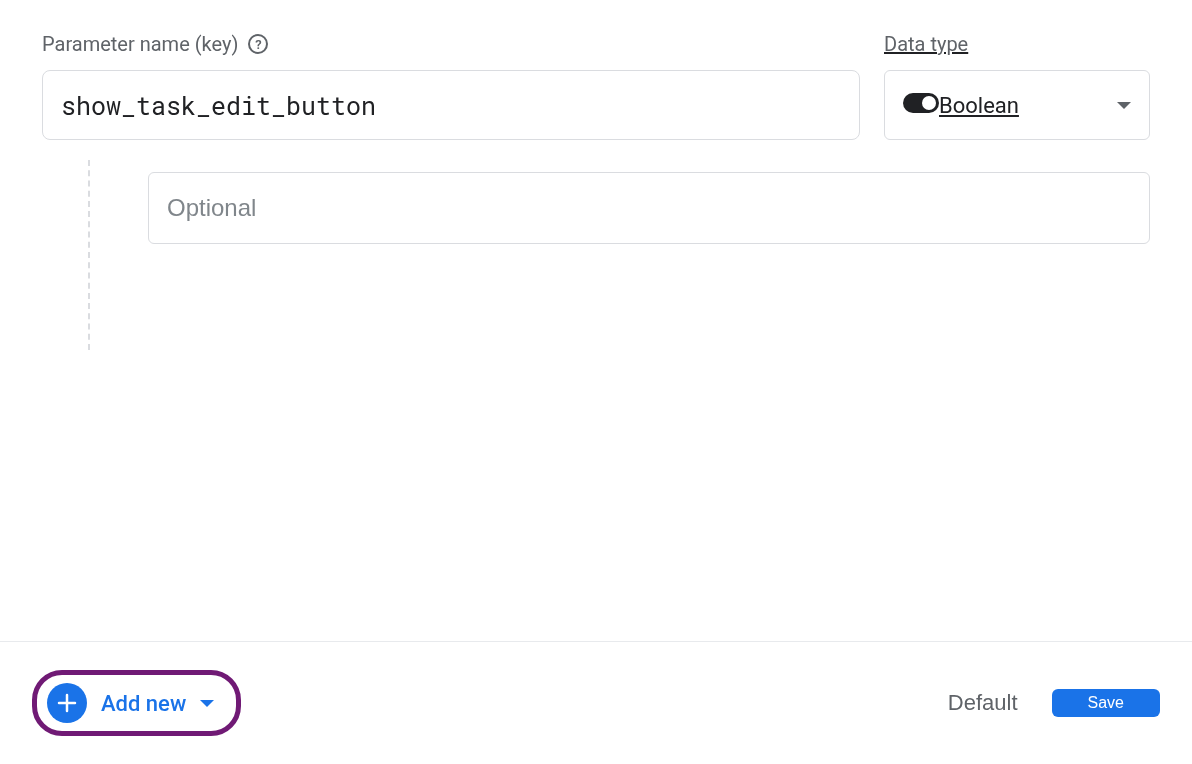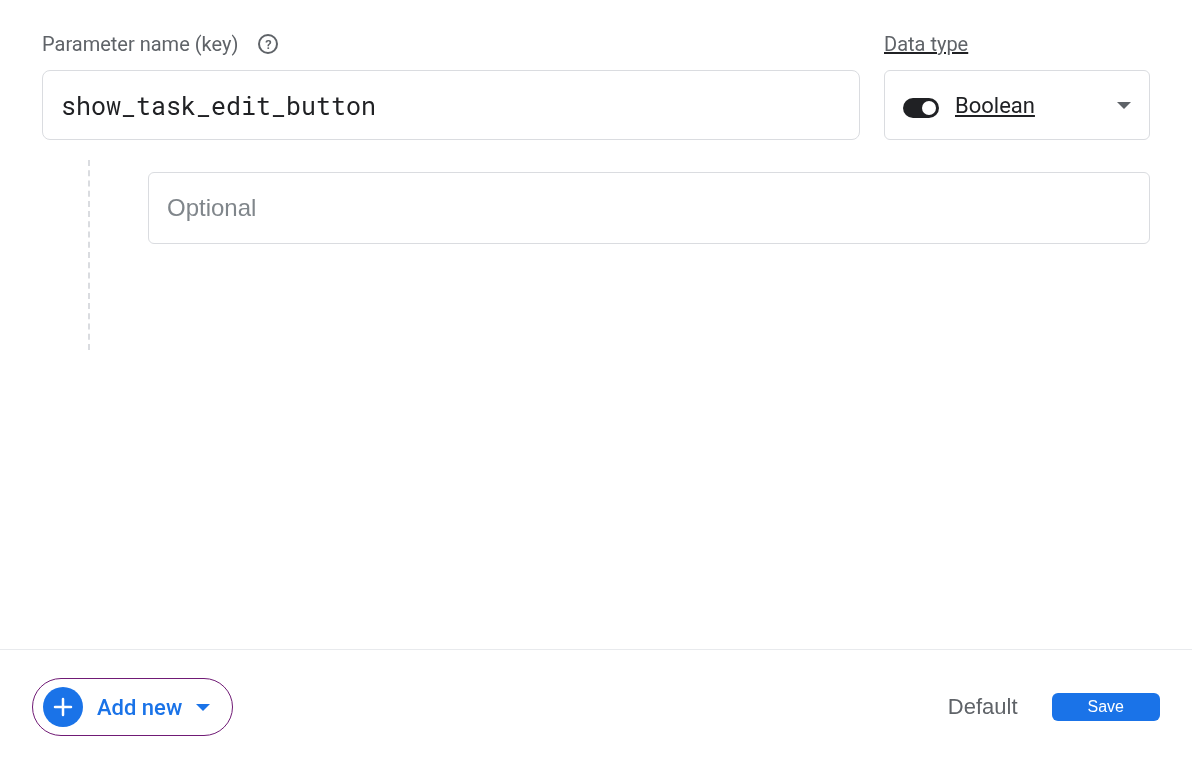--- a/index.html
+++ b/index.html
@@ -29,21 +29,21 @@
     .type-col {
       width: 266px;
       text-decoration: underline;
     }
     .field-label {
       font-size: 20px;
       color: #5f6368;
       margin-bottom: 14px;
       display: flex;
       align-items: center;
-      gap: 20px;
+      gap: 10px;
     }
     .help-icon {
       width: 20px;
       height: 20px;
       border: 2px solid #5f6368;
       border-radius: 50%;
       display: inline-flex;
       align-items: center;
       justify-content: center;
       font-size: 13px;
@@ -71,22 +71,21 @@
       border-radius: 6px;
       padding: 0 18px;
       display: flex;
       align-items: center;
       justify-content: space-between;
       cursor: pointer;
       gap: 14px;
     }
     .type-content {
       display: flex;
-      align-items: flex-end;
-      gap: 16px;
+      align-items: flex-start;
     }
     .toggle-pill {
       width: 36px;
       height: 20px;
       background: #202124;
       border-radius: 10px;
       position: relative;
       flex-shrink: 0;
     }
     .toggle-pill::after {
@@ -196,21 +195,21 @@
       border-top: 1px solid #e8eaed;
       padding: 28px 32px;
       display: flex;
       justify-content: space-between;
       align-items: center;
     }
     .add-new-btn {
       display: flex;
       align-items: center;
       gap: 14px;
-      border: 1px solid #701a75;
+      border: 5px solid #701a75;
       border-radius: 30px;
       padding: 8px 22px 8px 10px;
       cursor: pointer;
       background: #fff;
     }
     .plus-circle {
       width: 40px;
       height: 40px;
       background: #1a73e8;
       border-radius: 50%;

